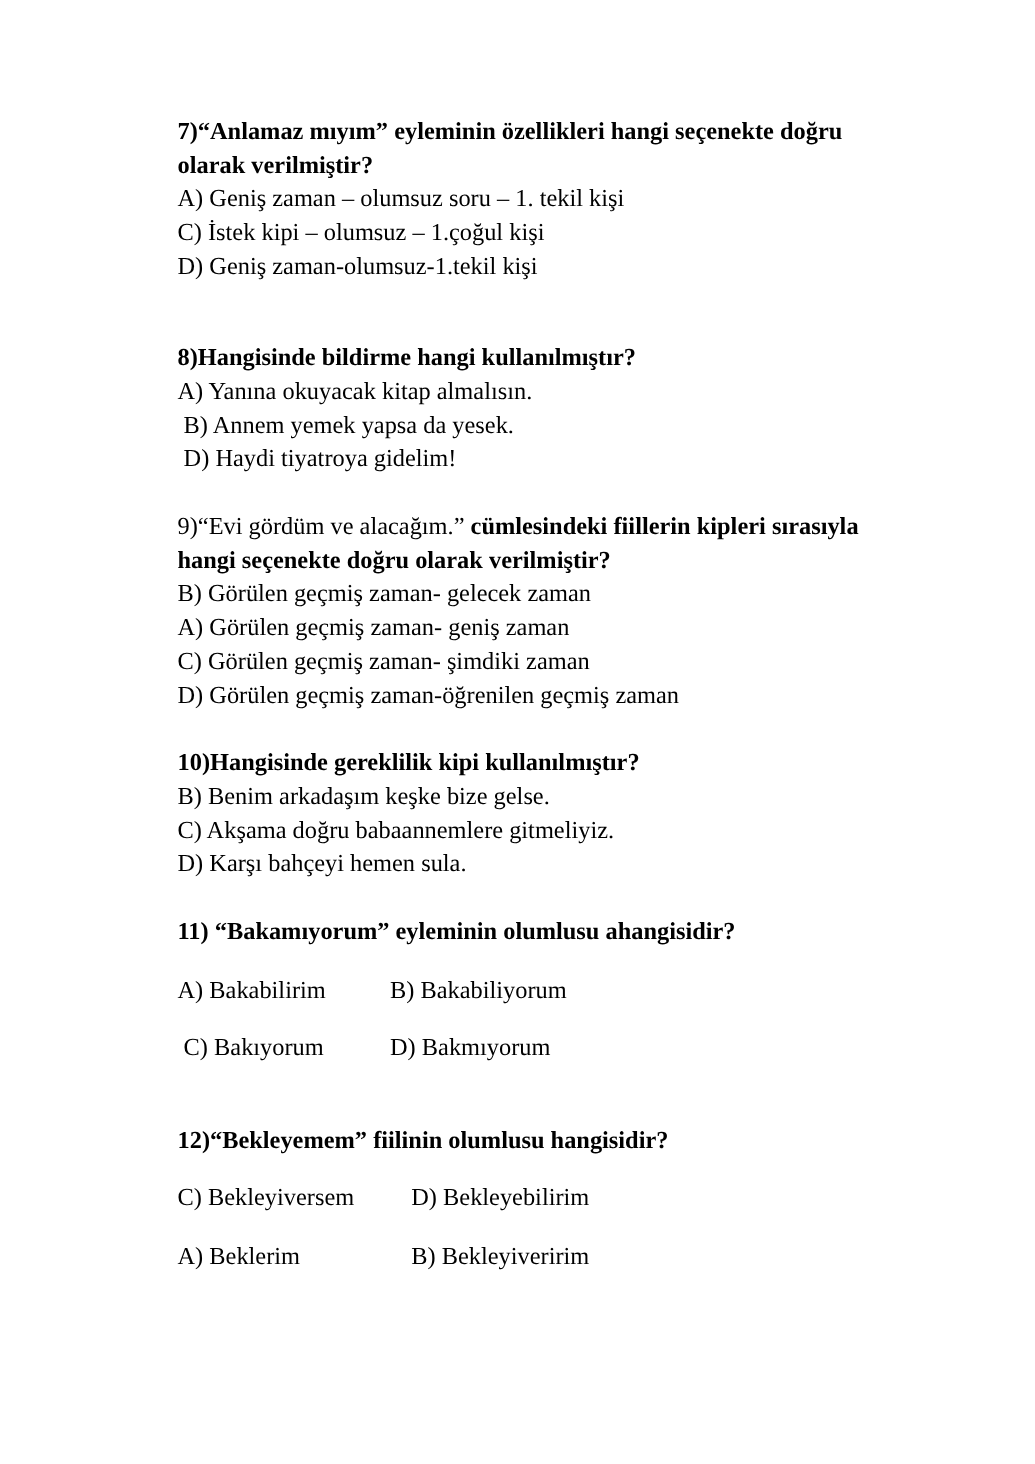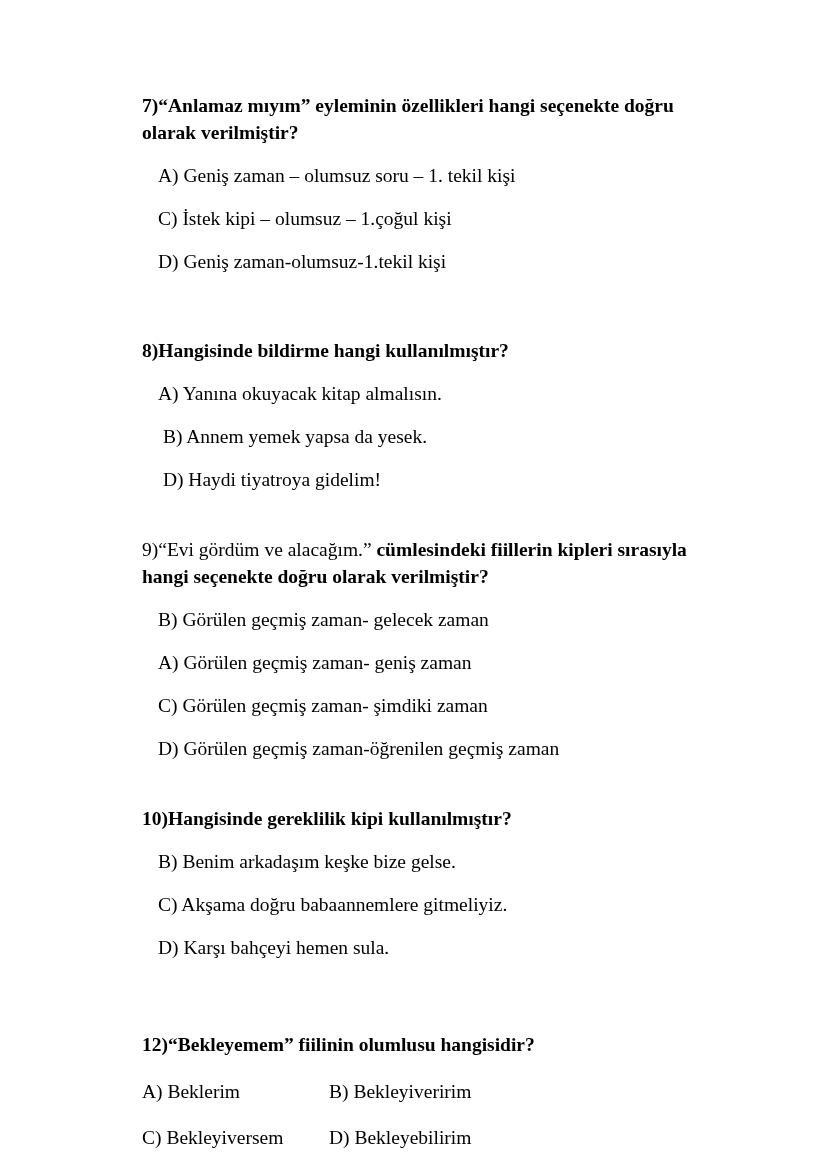--- a/index.html
+++ b/index.html
@@ -37,21 +37,21 @@
     font-weight: bold;
     margin: 0;
   }
   .q-stem.mixed .plain {
     font-weight: normal;
   }
   .q-option {
     font-size: 19.5px;
     line-height: 27px;
     font-weight: normal;
-    margin: 16px;
+    margin: 0;
     white-space: pre;
   }
   .spacer-lg { height: 46px; }
   .spacer-md { height: 27px; }
   .two-col-row {
     font-size: 19.5px;
     line-height: 27px;
     white-space: pre;
   }
 </style>
@@ -91,23 +91,28 @@
 
     <div class="question-block">
       <p class="q-stem"><span>10)</span><span>Hangisinde gereklilik kipi kullanılmıştır?</span></p>
       <p class="q-option">B) Benim arkadaşım keşke bize gelse.</p>
       <p class="q-option">C) Akşama doğru babaannemlere gitmeliyiz.</p>
       <p class="q-option">D) Karşı bahçeyi hemen sula.</p>
     </div>
 
     <div class="spacer-md"></div>
 
+    <div class="question-block">
+      <p class="q-stem"><span>11) </span><span>“Bakamıyorum” eyleminin olumlusu ahangisidir?</span></p>
+      <p class="two-col-row"><span style="display:inline-block;width:170px;">A) Bakabilirim</span><span>B) Bakabiliyorum</span></p>
+      <p class="two-col-row"><span style="display:inline-block;width:170px;"> C) Bakıyorum</span><span>D) Bakmıyorum</span></p>
+    </div>
 
     <div class="spacer-md"></div>
 
     <div class="question-block">
       <p class="q-stem"><span>12)</span><span>“Bekleyemem” fiilinin olumlusu hangisidir?</span></p>
+      <p class="two-col-row"><span style="display:inline-block;width:187px;">C) Bekleyiversem</span><span>D) Bekleyebilirim</span></p>
       <p class="two-col-row"><span style="display:inline-block;width:187px;">A) Beklerim</span><span>B) Bekleyiveririm</span></p>
-      <p class="two-col-row"><span style="display:inline-block;width:187px;">C) Bekleyiversem</span><span>D) Bekleyebilirim</span></p>
     </div>
 
   </div>
 </div>
 
 </body></html>

